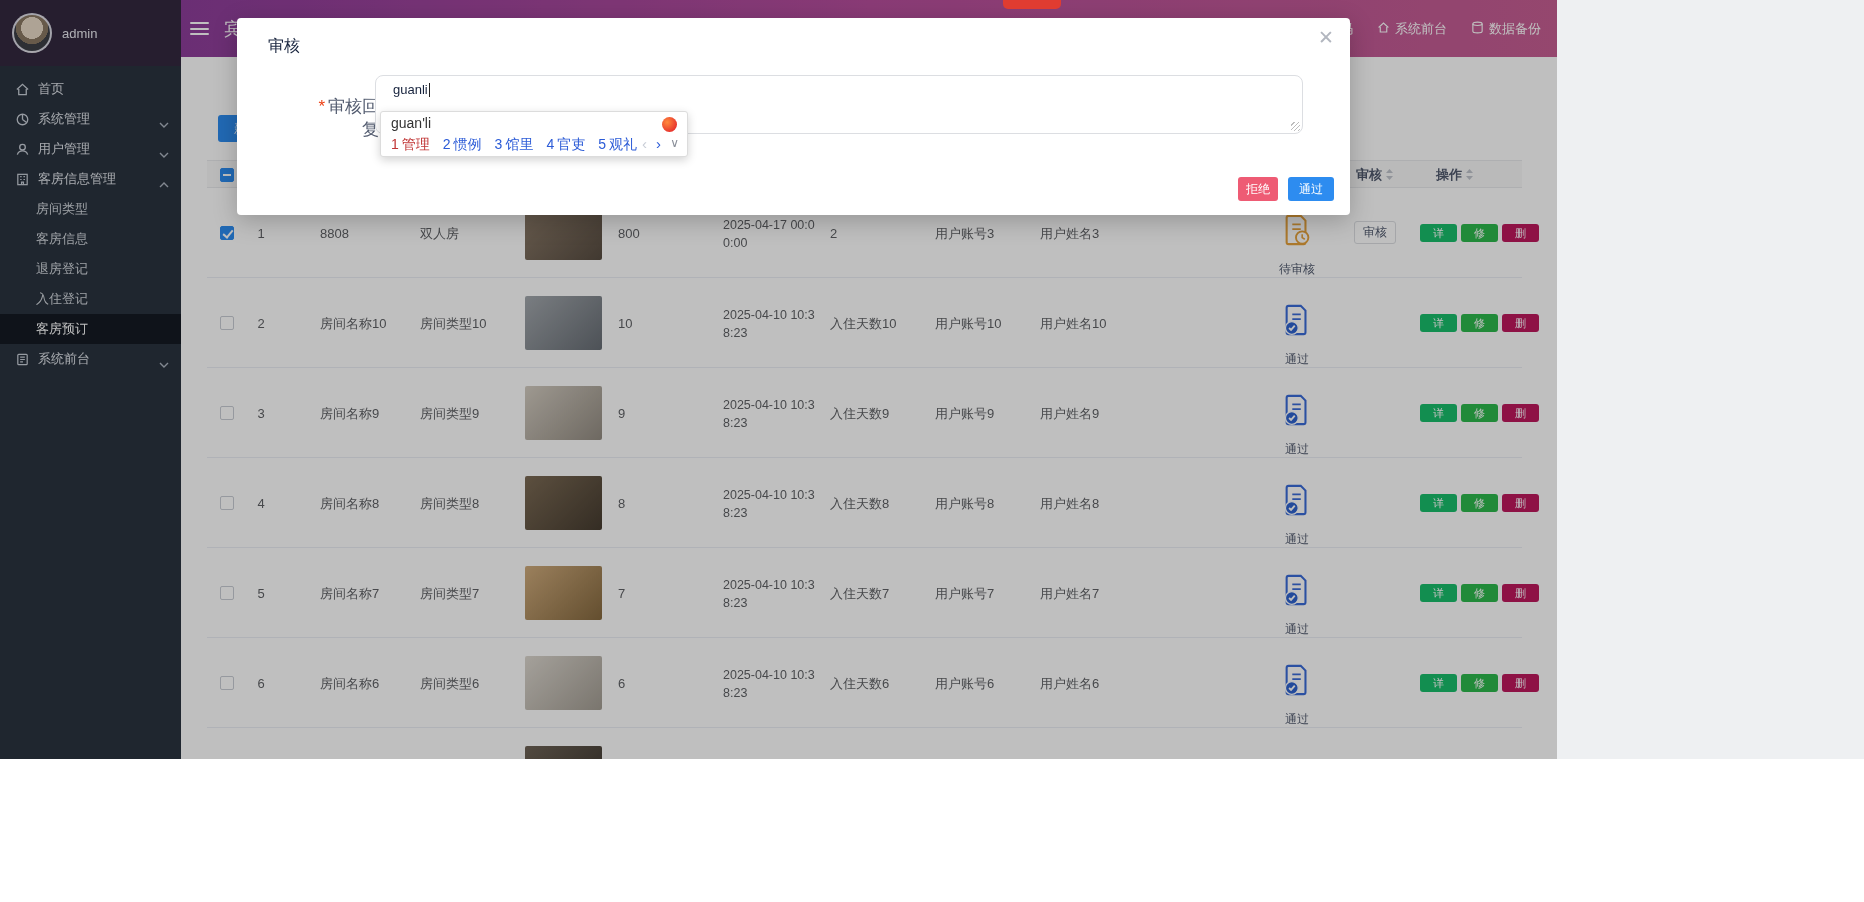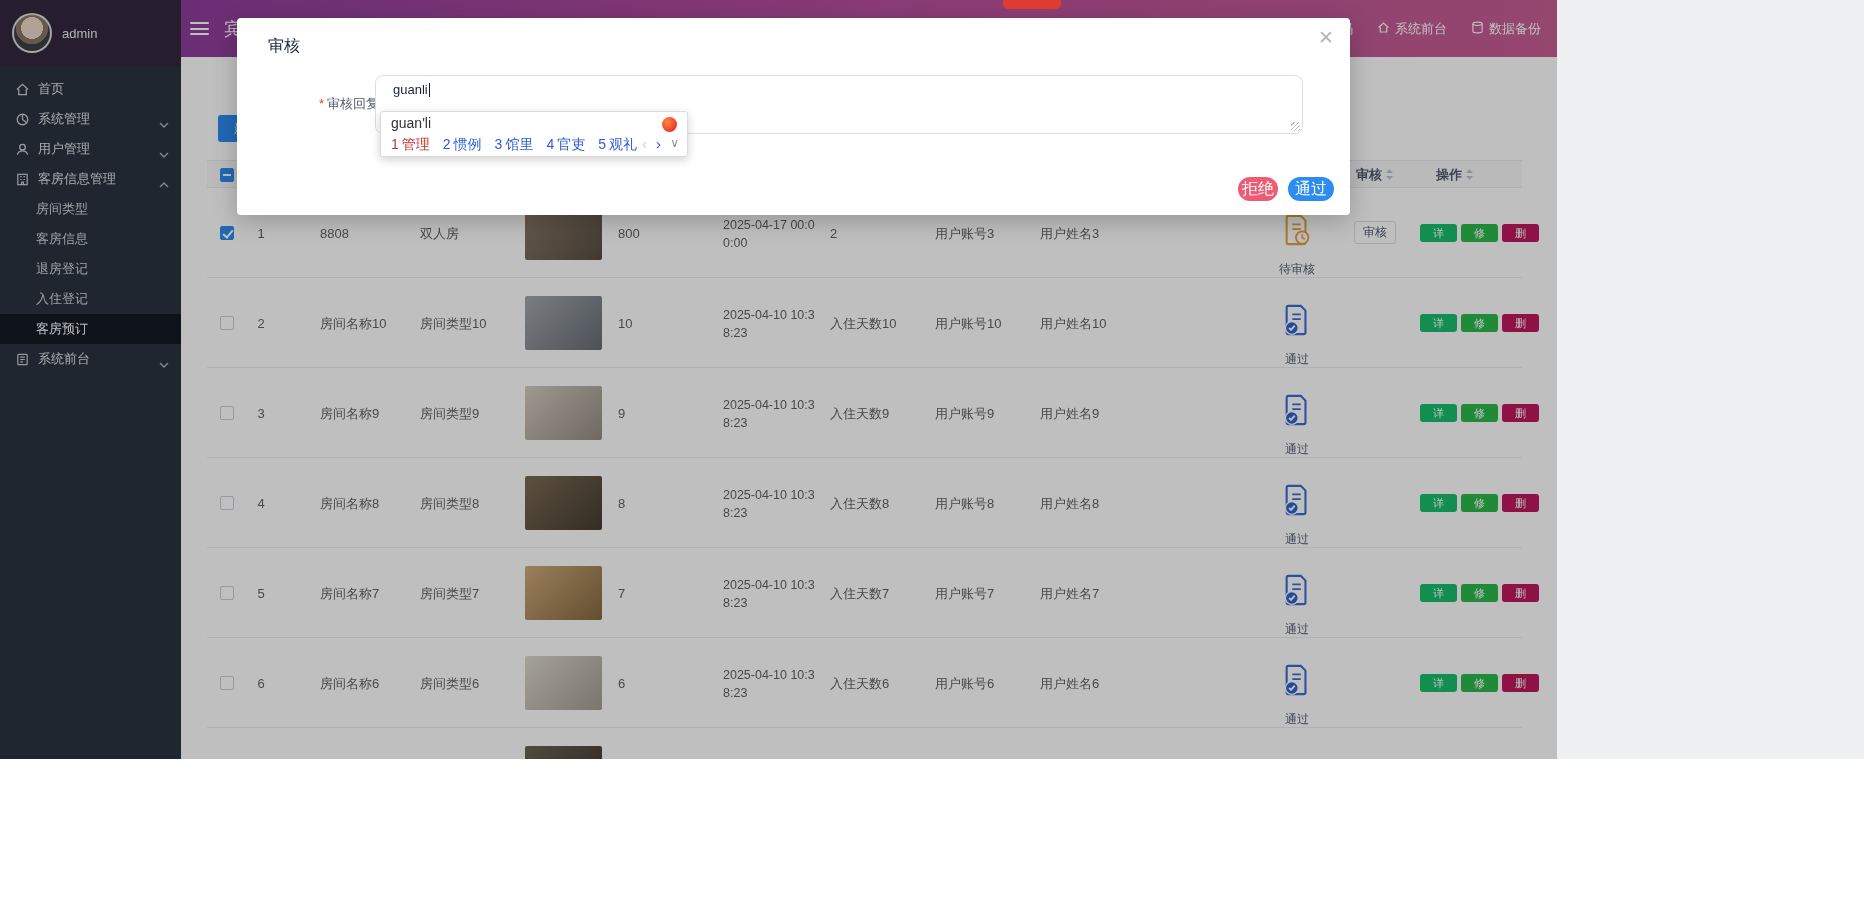--- a/index.html
+++ b/index.html
@@ -67,26 +67,26 @@
 .ph3{background:linear-gradient(135deg,#d3ccc1,#938c82)}
 .ph4{background:linear-gradient(135deg,#7c6b55,#463c30)}
 .ph5{background:linear-gradient(135deg,#cfab7c,#85693f)}
 .ph6{background:linear-gradient(135deg,#dcd7cf,#a39d93)}
 .ph7{background:linear-gradient(135deg,#6e6356,#3a342d)}
 
 .overlay{position:absolute;inset:0;background:rgba(0,0,0,.25);z-index:10}
 .modal{position:absolute;left:237px;top:18px;width:1113px;height:197px;background:#fff;border-radius:4px;box-shadow:0 6px 24px rgba(0,0,0,.22);z-index:20}
 .m-title{position:absolute;left:31px;top:18px;font-size:16px;color:#17233d}
 .m-close{position:absolute;right:16px;top:10px;font-size:19px;color:#b2b6bf;cursor:pointer;line-height:1}
-.m-label{position:absolute;left:66px;top:77px;width:76px;font-size:13px;color:#515a6e;text-align:right}
+.m-label{position:absolute;left:66px;top:77px;width:76px;font-size:17px;color:#515a6e;text-align:right}
 .m-label b{color:#ed4014;font-weight:normal;margin-right:3px}
 .m-textarea{position:absolute;left:138px;top:57px;width:928px;height:59px;border:1px solid #dcdee2;border-radius:8px;padding:6px 17px;font-size:13px;color:#17233d;cursor:text;background:#fff}
 .m-textarea::after{content:"";position:absolute;right:2px;bottom:2px;width:9px;height:9px;background:repeating-linear-gradient(135deg,transparent 0 2px,#bdbdbd 2px 3px)}
 .caret{display:inline-block;width:1px;height:14px;background:#222;vertical-align:-3px;margin-left:1px}
-.m-btn{position:absolute;top:159px;height:24px;border:none;border-radius:12px;color:#fff;font-size:16px;cursor:pointer}
+.m-btn{position:absolute;top:159px;height:24px;border:none;border-radius:3px;color:#fff;font-size:12px;cursor:pointer}
 .m-reject{left:1001px;width:40px;background:#ee5b74}
 .m-pass{left:1051px;width:46px;background:#2d8cf0}
 .ime{position:absolute;left:380px;top:111px;width:308px;height:46px;background:#fff;border:1px solid #dcdcdc;border-radius:3px;box-shadow:0 3px 10px rgba(0,0,0,.18);z-index:30}
 .ime-comp{position:absolute;left:10px;top:3px;color:#333;font-size:14px}
 .ime-logo{position:absolute;right:10px;top:5px;width:15px;height:15px;border-radius:50%;background:radial-gradient(circle at 35% 35%,#ff8a3c,#e8352e 72%)}
 .ime-cands{position:absolute;left:10px;top:24px;display:flex;gap:13px;align-items:center;font-size:14px}
 .cand{display:flex;gap:3px;cursor:pointer}
 .cand-first{color:#c03434}
 .cand-rest{color:#2b5bd7}
 .ime-prev{position:absolute;right:40px;top:23px;color:#c8cdd6;font-size:15px;cursor:pointer}

